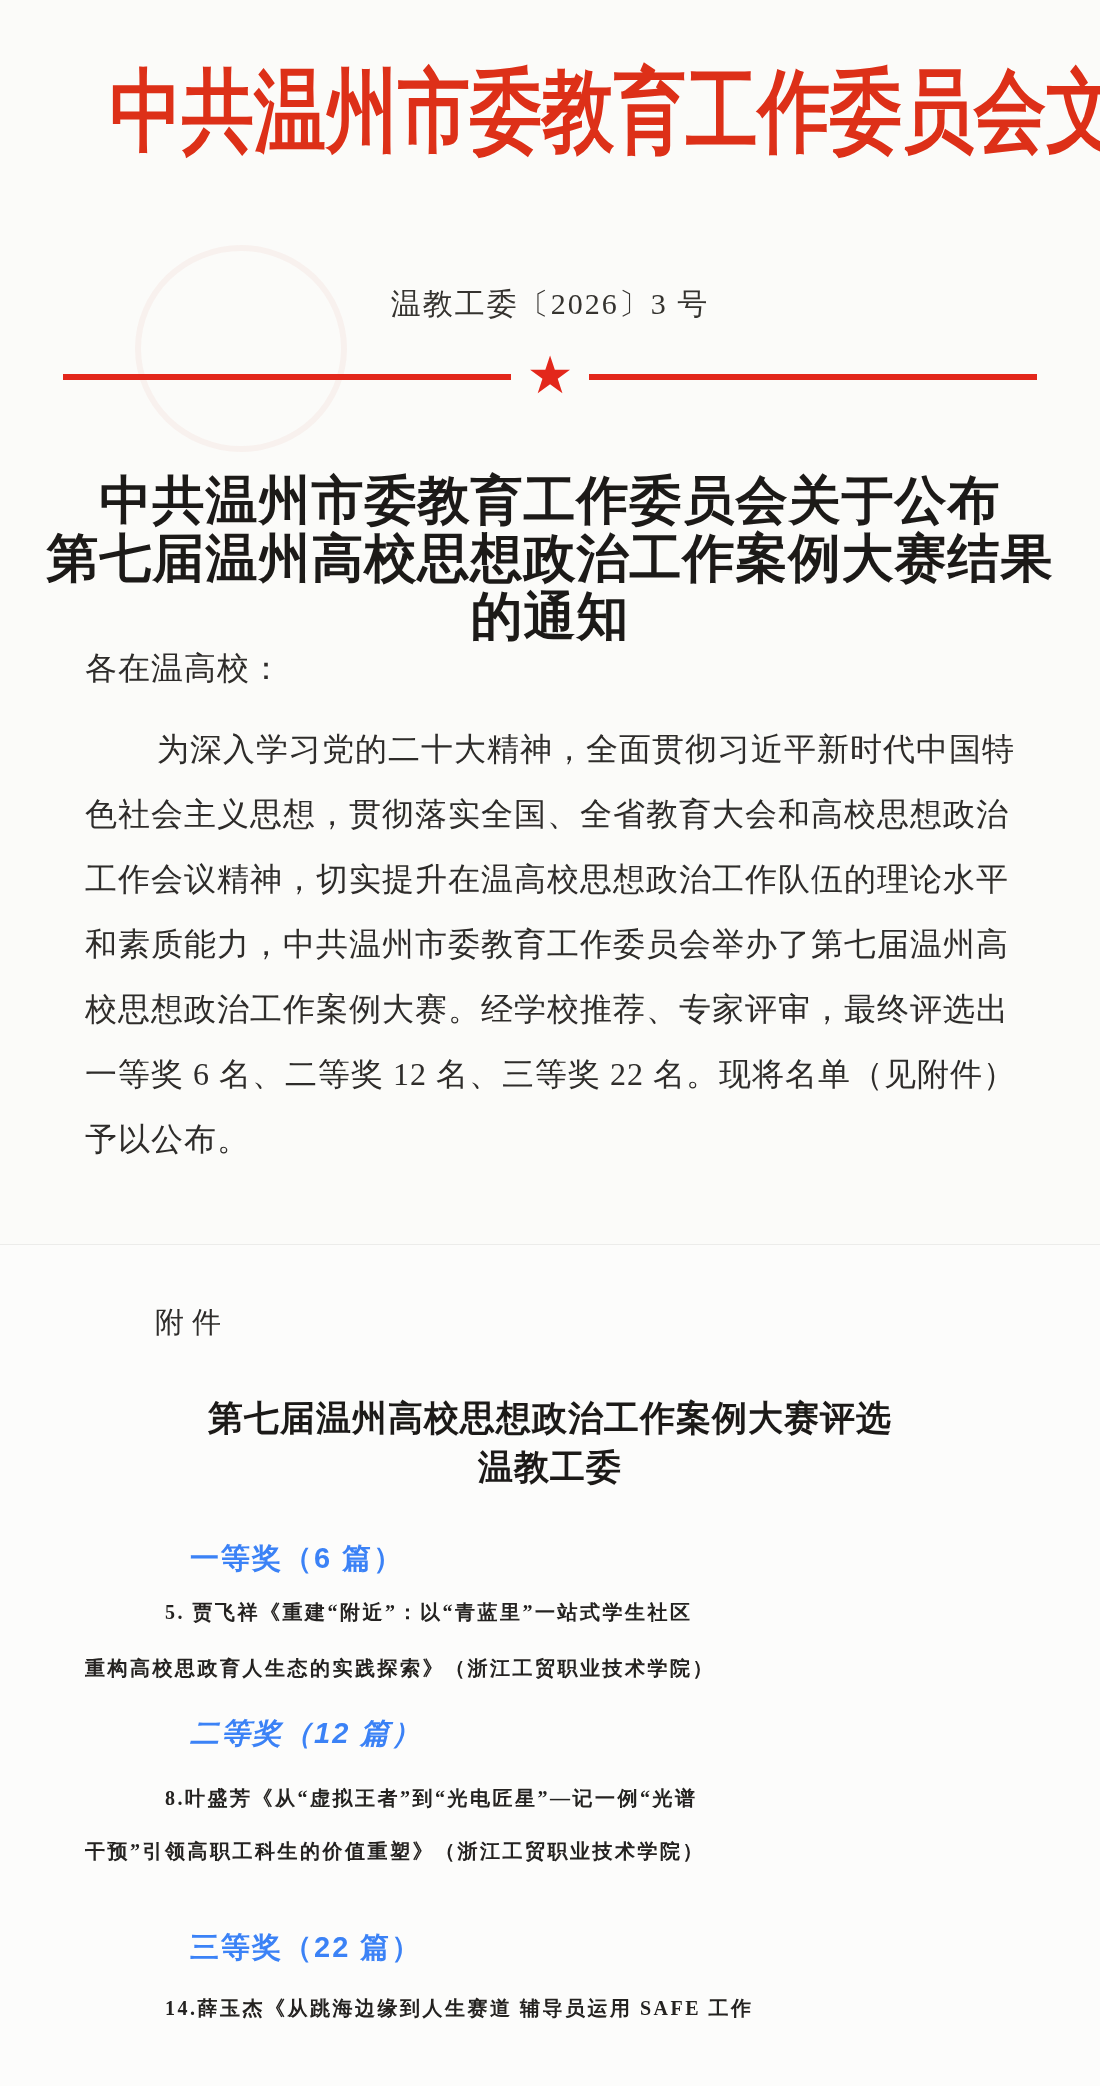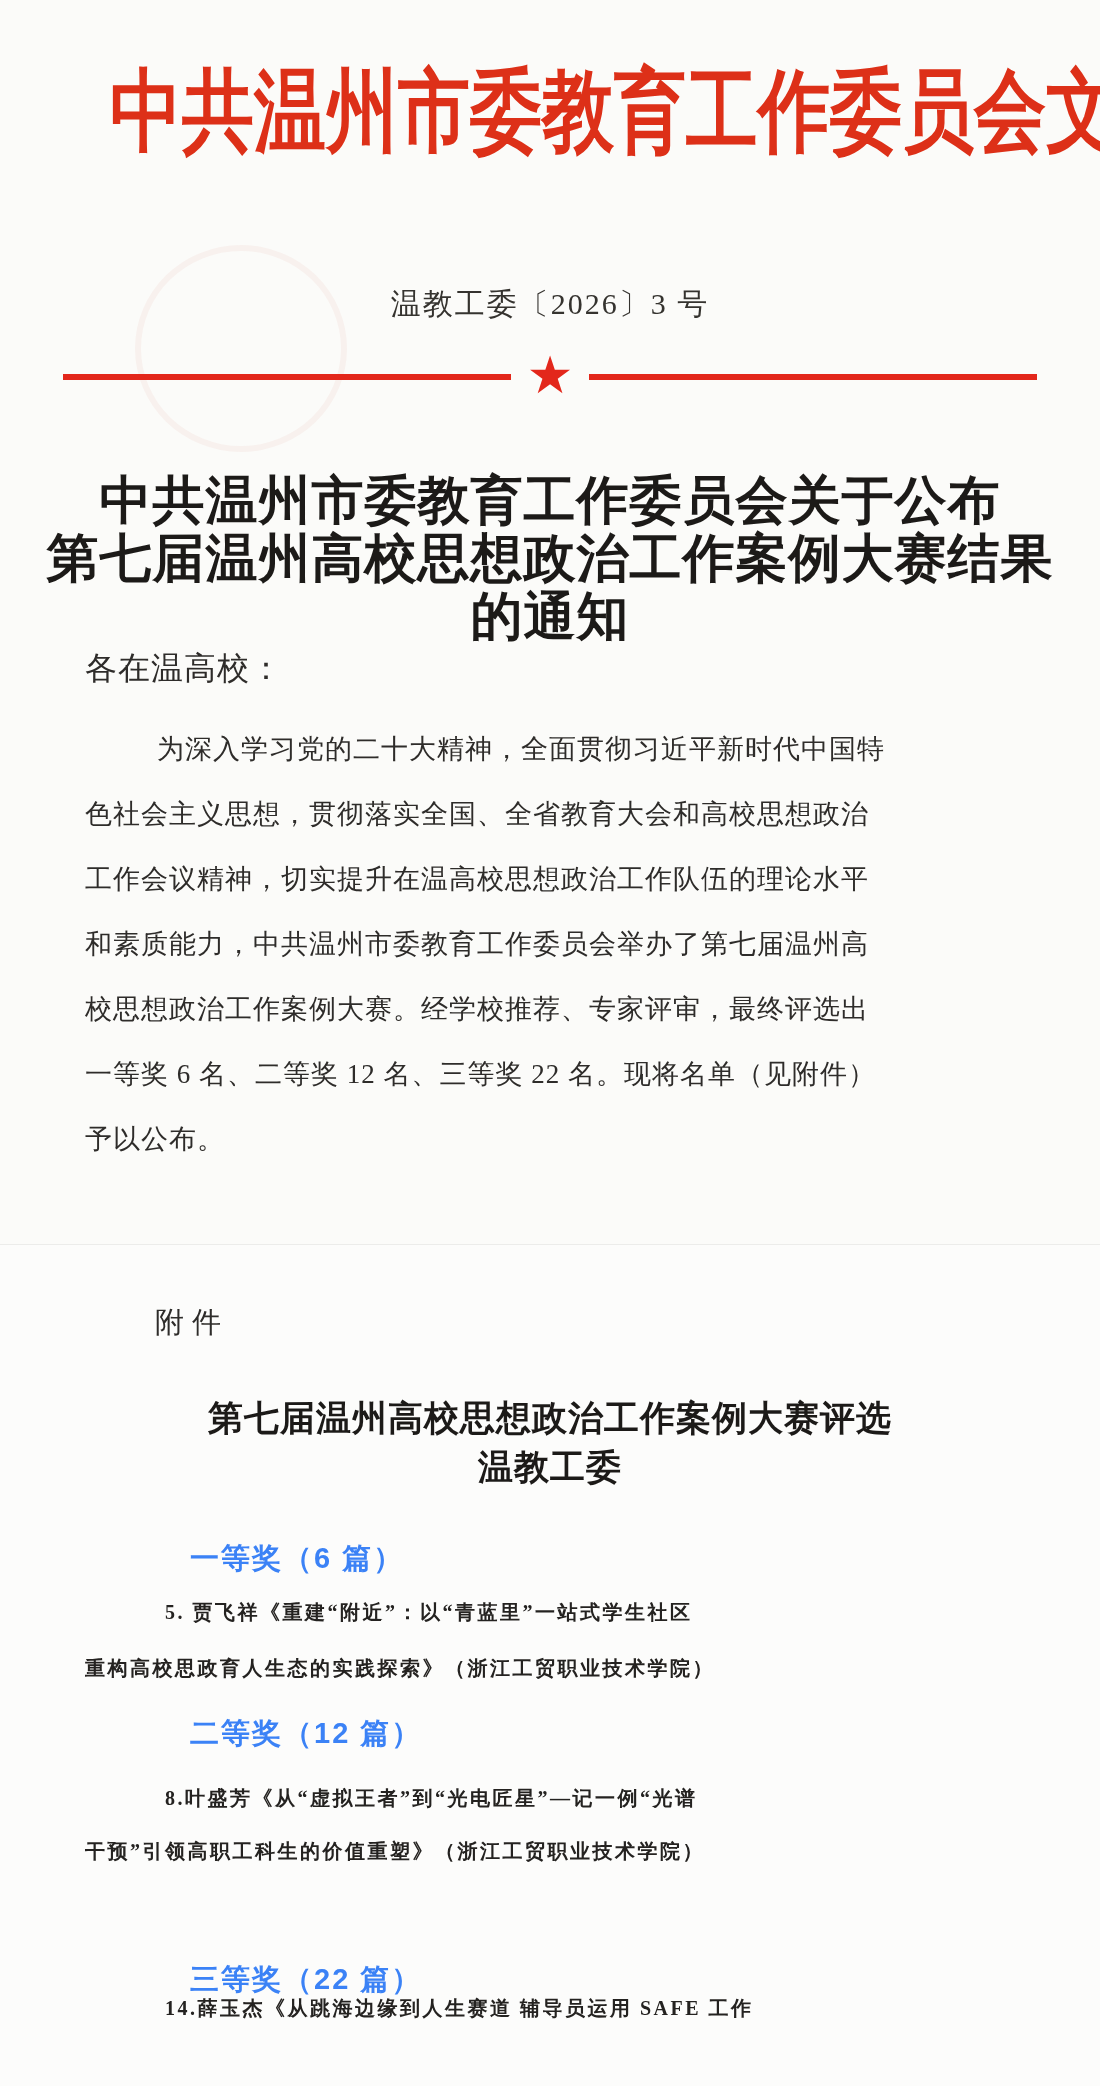--- a/index.html
+++ b/index.html
@@ -48,21 +48,21 @@
     position:absolute;top:472px;left:40px;right:40px;
     font-size:52px;font-weight:bold;line-height:58px;
     text-align:center;letter-spacing:1px;color:#1c1a18;
   }
   .salutation{
     position:absolute;top:650px;left:85px;
     font-size:32px;line-height:36px;letter-spacing:1px;
   }
   .paragraph{
     position:absolute;top:717px;left:85px;right:70px;
-    font-size:27px;line-height:65px;letter-spacing:1px;
+    font-size:32px;line-height:65px;letter-spacing:1px;
     white-space:nowrap;
   }
   .paragraph .pline.indent{text-indent:72px;}
   .attachment-label{
     position:absolute;top:1304px;left:155px;
     font-size:29px;line-height:36px;letter-spacing:8px;
   }
   .attachment-title{
     position:absolute;top:1346px;left:40px;right:40px;
     font-size:35px;font-weight:bold;line-height:49px;
@@ -75,22 +75,22 @@
     letter-spacing:2px;color:#3b82f6;white-space:nowrap;
   }
   .award-line{
     position:absolute;left:85px;
     font-size:20px;font-weight:bold;line-height:36px;
     letter-spacing:2.5px;color:#242220;white-space:nowrap;
   }
   .award-line.first{text-indent:80px;}
   .award-line.flush-left{left:76px;}
   .h1{top:1540px;} .e5l1{top:1594px;} .e5l2{top:1650px;}
-  .h2{top:1715px;} .e8l1{top:1780px;} .e8l2{top:1833px;}
-  .h3{top:1929px;margin-top:32px;} .e14l1{top:1990px;} .e14l2{top:2047px;}
+  .h2{top:1715px;font-style:italic;} .e8l1{top:1780px;} .e8l2{top:1833px;}
+  .h3{top:1929px;} .e14l1{top:1990px;} .e14l2{top:2047px;}
 </style>
 </head>
 <body>
 
 <div class="page">
 
   <div class="page2-bg"></div>
   <div class="seal-ghost"></div>
 
   <div class="org-title">中共温州市委教育工作委员会文件</div>

